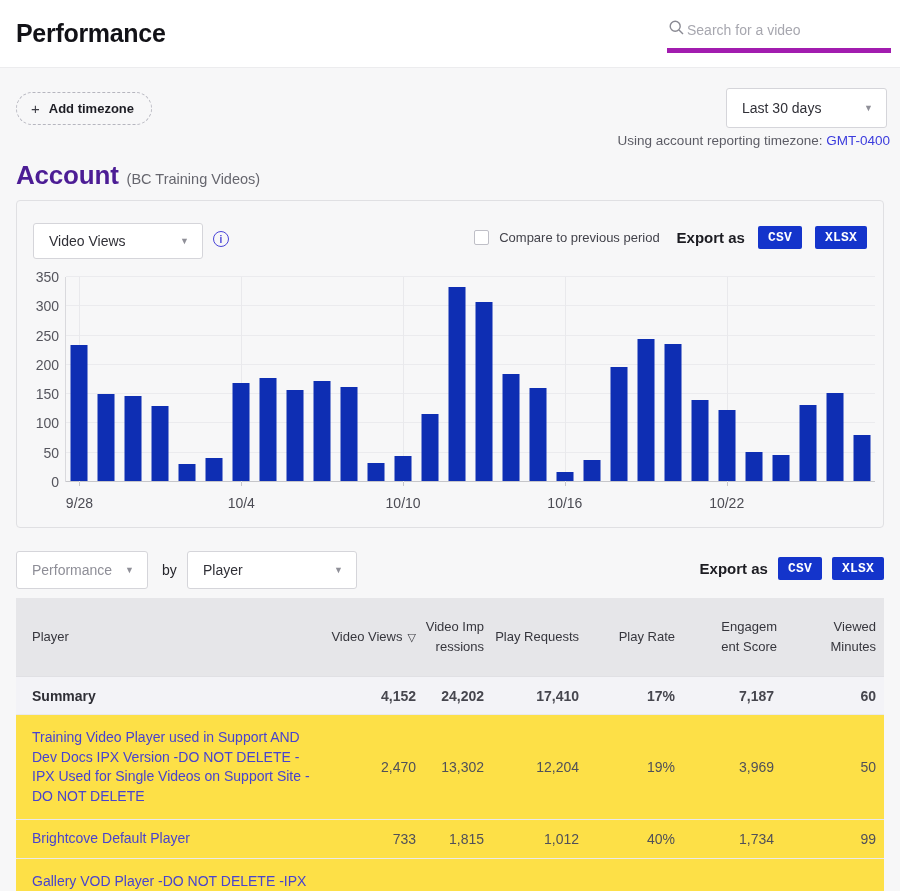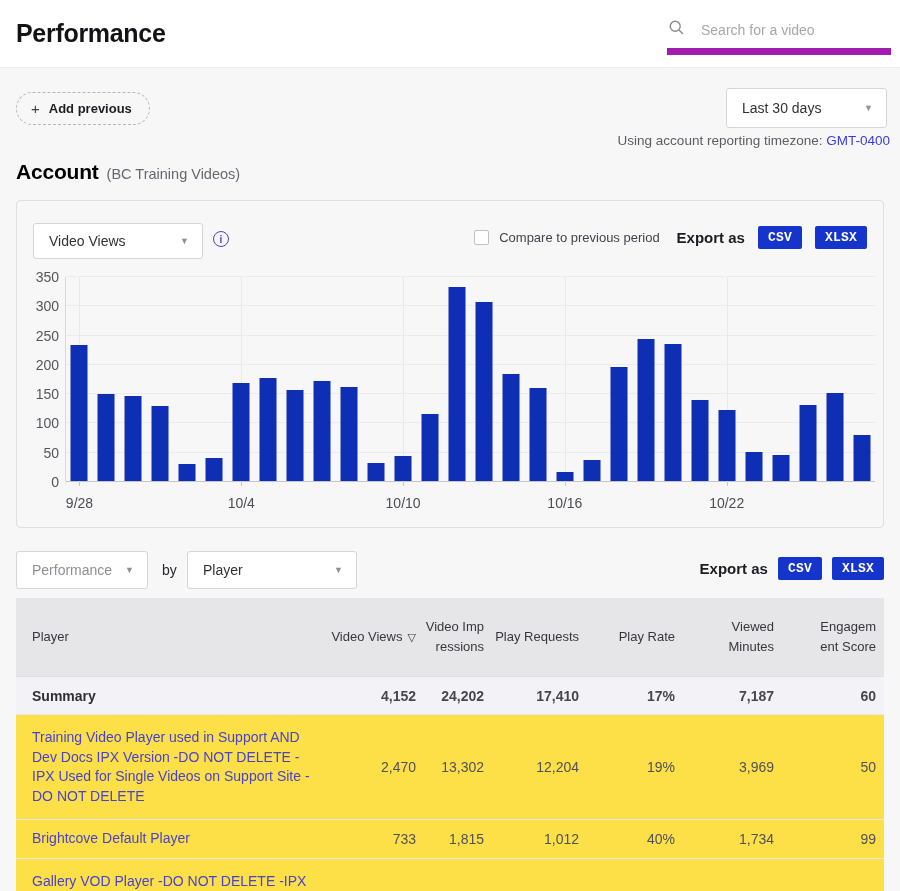--- a/index.html
+++ b/index.html
@@ -9,41 +9,41 @@
     font-family:"Liberation Sans","DejaVu Sans",sans-serif;
     background:#f7f7f8;
     color:#1c1c22;
   }
   
   .topbar { position:absolute; left:0; top:0; width:900px; height:68px;
     background:#fff; border-bottom:1px solid #ececee; }
   .page-title { position:absolute; left:16px; top:19px; font-size:25px; font-weight:800;
     letter-spacing:-0.3px; color:#121217; }
   .search { position:absolute; right:9px; top:18px; width:224px;
-    border-bottom:7px solid #a21caf; display:flex; gap:17px;
+    border-bottom:5px solid #a21caf; display:flex; gap:3px;
     padding:2px 2px 9px 2px; }
   .search svg { flex:none; }
   .search input { border:none; outline:none; background:transparent; width:100%;
     font-family:inherit; font-size:14px; color:#3a3a42; }
   .search input::placeholder { color:#a7a7af; }
   
   .add-filters { position:absolute; left:16px; top:92px; display:inline-flex; align-items:center;
     gap:9px; padding:8px 17px 8px 14px; border:1.5px dashed #b6b6bf; border-radius:17px;
     background:transparent; font-family:inherit; font-size:13px; font-weight:700; color:#1d1d24; cursor:pointer; }
   .add-filters .plus { font-weight:400; font-size:15px; color:#3c3c44; line-height:1; }
   .select-box { background:#fff; border:1px solid #d5d5da; border-radius:3px;
     display:flex; align-items:center; justify-content:space-between;
     font-size:14px; color:#303037; cursor:pointer; padding:0 13px 0 15px; }
   .select-box .arrow { font-size:9px; color:#8f8f98; }
   .date-select { position:absolute; right:13px; top:88px; width:161px; height:40px; }
   .tz-line { position:absolute; right:10px; top:133px; font-size:13.5px; color:#5c5c65; }
   .tz-line a { color:#3b3bdd; text-decoration:none; }
   
   .account-head { position:absolute; left:16px; top:160px; display:flex; align-items:baseline; gap:8px; }
-  .account-head .h { font-size:21px; font-weight:800; color:#000000; letter-spacing:-0.2px; }
+  .account-head .h { font-size:26px; font-weight:800; color:#4c1d95; letter-spacing:-0.2px; }
   .account-head .sub { font-size:14.5px; color:#66666e; }
   
   .panel { position:absolute; left:16px; top:200px; width:868px; height:328px;
     border:1px solid #e0e0e3; border-radius:4px; background:#f7f7f8; }
   .metric-select { position:absolute; left:16px; top:22px; width:170px; height:36px; }
   .info-icon { position:absolute; left:196px; top:30px; width:16px; height:16px; border-radius:50%;
     border:1.5px solid #4a44d8; color:#4a44d8; font-size:10px; font-weight:700;
     display:flex; align-items:center; justify-content:center; cursor:pointer; font-style:normal; }
   .chart-ctrls { position:absolute; right:16px; top:25px; display:flex; align-items:center; gap:13px; }
   .cmp { display:flex; align-items:center; gap:10px; cursor:pointer;padding-left:48px; }
@@ -105,21 +105,21 @@
           <circle cx="6.2" cy="6.2" r="5" fill="none" stroke="#8a8a93" stroke-width="1.4"></circle>
           <line x1="10" y1="10" x2="14" y2="14" stroke="#8a8a93" stroke-width="1.4"></line>
         </svg>
     </span>
     <input type="text" placeholder="Search for a video" style="">
   </div>
 </header>
 
 <button class="add-filters">
   <span class="plus">+</span>
-  <span>Add previous</span>
+  <span>Add timezone</span>
 </button>
 
 <div class="select-box date-select">
   <span>Last 30 days</span>
   <span class="arrow">▼</span>
 </div>
 
 <div class="tz-line">
   <span>Using account reporting timezone: </span><a href="#">GMT-0400</a>
 </div>
@@ -230,22 +230,22 @@
   <button class="btn-export">XLSX</button>
 </div>
 
 <div class="table">
   <div class="t-row t-header">
       <div class="cell c0"><span>Player</span></div>
       <div class="cell c1 num"><span>Video Views</span><span class="sort-icon"> ▽</span></div>
       <div class="cell c2 num"><span>Video Impressions</span></div>
       <div class="cell c3 num"><span>Play Requests</span></div>
       <div class="cell c4 num"><span>Play Rate</span></div>
+      <div class="cell c6 num"><span>Engagement Score</span></div>
       <div class="cell c5 num"><span>Viewed Minutes</span></div>
-      <div class="cell c6 num"><span>Engagement Score</span></div>
     </div>
   <div class="t-row t-summary">
       <div class="cell c0">Summary</div>
       <div class="cell num c1">4,152</div>
       <div class="cell num c2">24,202</div>
       <div class="cell num c3">17,410</div>
       <div class="cell num c4">17%</div>
       <div class="cell num c5">7,187</div>
       <div class="cell num c6">60</div>
     </div>

